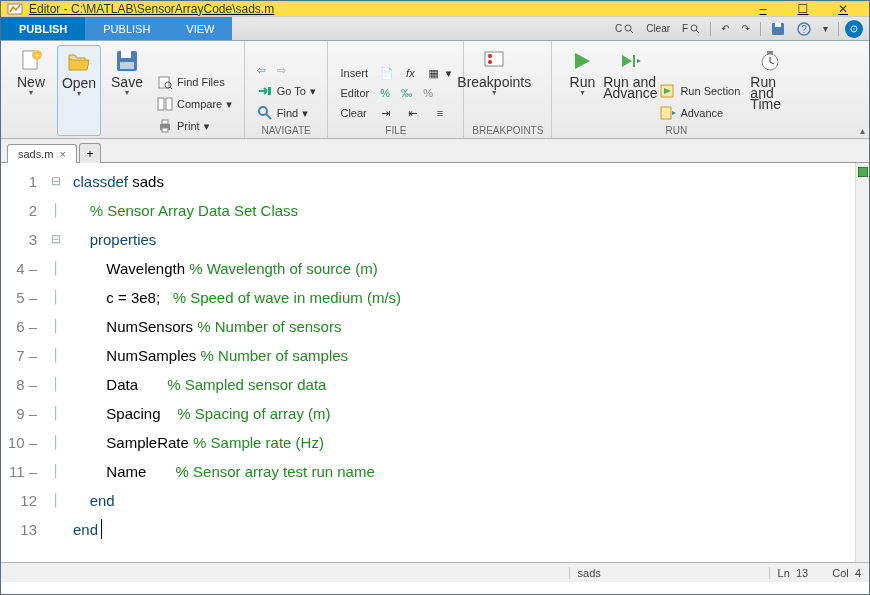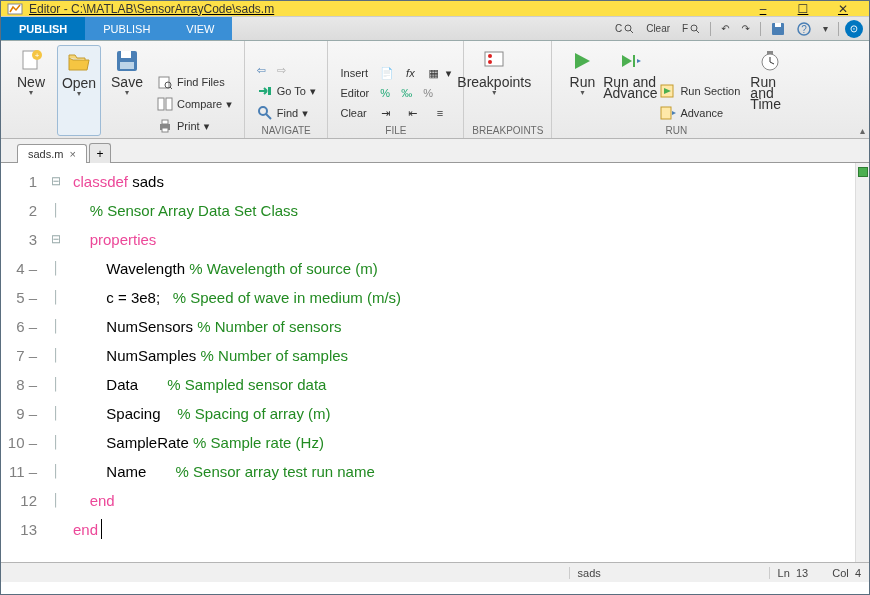--- a/index.html
+++ b/index.html
@@ -32,31 +32,31 @@
 .big-btn.selected { background:#e8f0f7; border:1px solid #9dbbd6;}
 .big-btn .icon { width:24px; height:24px; margin-bottom:4px; }
 .big-btn .lbl { font-size:14px; color:#333; text-align:left; line-height:11px; }
 .big-btn .drop { font-size:8px; color:#555; }
 .small-stack { display:flex; flex-direction:column; gap:2px; justify-content:flex-end;}
 .small-btn { display:flex; align-items:center; gap:4px; font-size:11px; color:#333; padding:2px 4px; cursor:pointer; white-space:nowrap;}
 .small-btn .mini-icon { width:16px; height:16px; display:flex; align-items:center; justify-content:center;}
 .ribbon-collapse { position:absolute; right:4px; bottom:2px; font-size:10px; color:#666; cursor:pointer;}
 
 
-.doctab-bar { height:24px; background:#f0f0f0; display:flex; align-items:flex-end; border-bottom:1px solid #999; padding-left:16px;}
+.doctab-bar { height:24px; background:#f0f0f0; display:flex; align-items:flex-end; border-bottom:1px solid #999; padding-left:6px;}
 .doctab { background:#fff; border:1px solid #999; border-bottom:none; border-radius:3px 3px 0 0; padding:3px 10px; font-size:11px; color:#333; display:flex; align-items:center; gap:6px; margin-bottom:-1px;}
 .doctab .close { font-size:11px; color:#666; cursor:pointer;}
 .addtab { background:#e8e8e8; border:1px solid #999; border-bottom:none; border-radius:3px 3px 0 0; width:22px; height:20px; display:flex; align-items:center; justify-content:center; font-size:12px; margin-left:2px; margin-bottom:-1px; cursor:pointer;}
 
 
 .editor-area { display:flex; height: calc(595px - 28px - 24px - 98px - 24px - 20px - 2px); background:#fff; position:relative;}
 .gutter { width:44px; background:#fff; border-right:0; text-align:right; padding-right:8px; color:#808080; font-family:"Consolas","Courier New",monospace; font-size:15px; line-height:29px; padding-top:4px;}
 .fold-col { width:22px; background:#fff; font-family:monospace; font-size:12px; line-height:29px; padding-top:4px; color:#888; text-align:center;}
 .code-col { flex:1; font-family:"Consolas","Courier New",monospace; font-size:15px; line-height:29px; padding:4px 0 0 6px; color:#000; white-space:pre; position:relative;}
-.kw { color:#ec4899; }
+.kw { color:#0c4a6e; }
 .cm { color:#228b22; }
 .dash { color:#888; }
 .caret-line { position:relative; }
 .caret-line::after { content:""; position:absolute; left:28px; top:4px; width:1px; height:20px; background:#000;}
 .msg-strip { width:14px; background:#f0f0f0; border-left:1px solid #ddd; position:relative;}
 .msg-marker { width:10px; height:10px; background:#4caf50; border:1px solid #2e7d32; position:absolute; top:4px; right:1px;}
 
 
 .statusbar { height:20px; background:#f0f0f0; border-top:1px solid #b5b5b5; display:flex; align-items:center; font-size:11px; color:#444;}
 .status-left { flex:1; }

